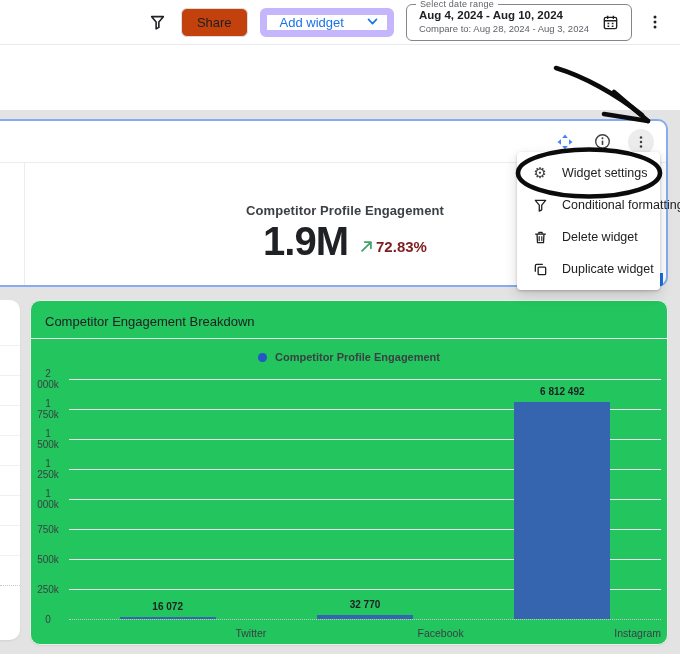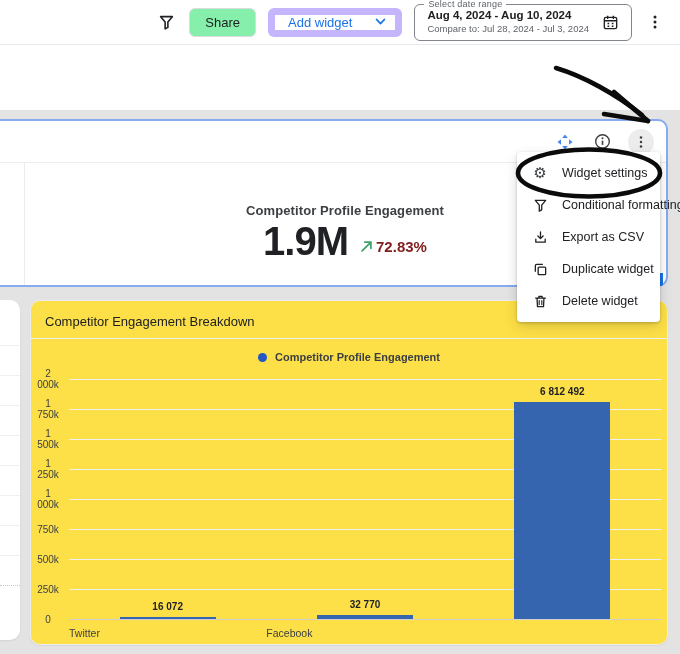--- a/index.html
+++ b/index.html
@@ -12,21 +12,21 @@
   
   .topbar {
     position:absolute; top:0; left:0; width:680px; height:45px;
     background:#fff; border-bottom:1px solid #e8eaed;
     display:flex; align-items:center; justify-content:flex-end; gap:12px;
     padding-right:14px; z-index:30;
   }
   .icon-btn { display:flex; align-items:center; justify-content:center; width:22px; height:22px; cursor:pointer; }
   .btn {
     display:flex; align-items:center; height:29px; border:1px solid #dadce0; border-radius:6px;
-    background:#86efac; font-size:13px; font-weight:500; color:#202124; cursor:pointer;
+    background:#c2410c; font-size:13px; font-weight:500; color:#202124; cursor:pointer;
   }
   .btn.share { padding:0 15px; }
   .split-btn { display:flex; align-items:center; height:29px; border:7px solid #c4b5fd; border-radius:6px; overflow:hidden; }
   .split-btn .main { display:flex; align-items:center; padding:0 13px; font-size:13px; font-weight:500; color:#1a73e8; cursor:pointer; }
   .split-btn .sep { width:1px; background:#dadce0; }
   .split-btn .chev { display:flex; align-items:center; justify-content:center; width:29px; cursor:pointer; }
   .datefield {
     position:relative; display:flex; align-items:center; gap:10px;
     border:1px solid #80868b; border-radius:6px; height:37px; padding:4px 10px 4px 12px; cursor:pointer; background:#fff;
   }
@@ -71,34 +71,34 @@
   .left-widget {
     position:absolute; left:0; top:300px; width:20px; height:340px;
     background:#fff; border-radius:0 10px 10px 0; box-shadow:0 1px 2px rgba(0,0,0,.08); z-index:1;
   }
   .left-widget .gridline { position:absolute; height:0; border-top:1px solid #f0f0f0; }
   .left-widget .gridline.baseline { border-top:1px dotted #c9c9c9; }
 
   
   .chart-widget {
     position:absolute; left:30px; top:300px; width:638px; height:345px;
-    background:#fde047; border-radius:10px; border:1px solid #ececec; box-shadow:0 1px 2px rgba(0,0,0,.06); z-index:1;
+    background:#22c55e; border-radius:10px; border:1px solid #ececec; box-shadow:0 1px 2px rgba(0,0,0,.06); z-index:1;
   }
   .chart-title { padding:13px 14px 0 14px; font-size:13px; font-weight:500; color:#202124; }
   .chart-header-divider { position:absolute; left:0; right:0; top:37px; height:1px; background:#efefef; }
   .chart-legend { position:absolute; left:0; right:0; top:50px; display:flex; align-items:center; justify-content:center; gap:8px; }
   .legend-dot { width:9px; height:9px; border-radius:50%; }
   .legend-label { font-size:11px; font-weight:700; color:#3c4043; }
   .chart-plot { position:absolute; inset:0; }
   .chart-plot .gridline { position:absolute; height:0; border-top:1px solid #efefef; }
   .chart-plot .gridline.baseline { border-top:1px dotted #c9c9c9; }
   .chart-plot .ytick { position:absolute; left:2px; width:30px; text-align:center; font-size:10px; color:#3c4043; transform:translateY(-50%); }
   .chart-plot .bar { position:absolute; }
   .chart-plot .bar-value { position:absolute; text-align:center; font-size:10px; font-weight:700; color:#202124; }
-  .chart-plot .xtick { position:absolute; text-align:left; font-size:10.5px; color:#3c4043; }
+  .chart-plot .xtick { position:absolute; text-align:right; font-size:10.5px; color:#3c4043; }
 
   
   .context-menu {
     position:absolute; left:517px; top:152px; width:143px; padding:5px 0;
     background:#fff; border-radius:4px; z-index:10;
     box-shadow:0 1px 3px rgba(0,0,0,.22), 0 5px 14px rgba(0,0,0,.14);
   }
   .menu-item {
     height:32px; display:flex; align-items:center; gap:14px; padding:0 15px;
     font-size:12.5px; color:#202124; cursor:pointer; white-space:nowrap;
@@ -129,21 +129,21 @@
       <span class="chev">
         <svg width="11" height="8" viewBox="0 0 12 9">
             <path d="M1.5 1.5 L6 6.3 L10.5 1.5" fill="none" stroke="#1a73e8" stroke-width="1.8" stroke-linecap="round" stroke-linejoin="round"></path>
           </svg>
       </span>
     </div>
     <div class="datefield">
       <span class="legend">Select date range</span>
       <span>
         <div class="main-range">Aug 4, 2024 - Aug 10, 2024</div>
-        <div class="compare">Compare to: Jul 28, 2024 - Jul 3, 2024</div>
+        <div class="compare">Compare to: Aug 28, 2024 - Aug 3, 2024</div>
       </span>
       <span class="icon-btn">
         <svg width="17" height="17" viewBox="0 0 16 16" fill="none" stroke="#202124" stroke-width="1.3">
           <rect x="2.2" y="3.2" width="11.6" height="10.6" rx="1.5"></rect>
           <path d="M2.2 6.4 h11.6 M5.3 1.6 v3 M10.7 1.6 v3"></path>
           <path d="M5.2 9 h1.6 M9.2 9 h1.6 M5.2 11.5 h1.6 M9.2 11.5 h1.6" stroke-width="1.4"></path>
         </svg>
       </span>
     </div>
     <div class="icon-btn">
@@ -240,20 +240,21 @@
         <div class="gridline baseline" style="top: 318px; left: 38px; width: 592px;"></div>
         <div class="ytick" style="top: 318px; width: 30px;">0</div>
         <div class="bar" style="left: 88.6667px; top: 316px; width: 96px; height: 2px; background: rgb(53, 101, 174);"></div>
         <div class="bar-value" style="left: 38px; width: 197.333px; top: 300px;">16 072</div>
         <div class="xtick" style="left: 38px; width: 197.333px; top: 326px;">Twitter</div>
         <div class="bar" style="left: 286px; top: 314px; width: 96px; height: 4px; background: rgb(53, 101, 174);"></div>
         <div class="bar-value" style="left: 235.333px; width: 197.333px; top: 298px;">32 770</div>
         <div class="xtick" style="left: 235.333px; width: 197.333px; top: 326px;">Facebook</div>
         <div class="bar" style="left: 483.333px; top: 101px; width: 96px; height: 217px; background: rgb(53, 101, 174);"></div>
         <div class="bar-value" style="left: 432.667px; width: 197.333px; top: 85px;">6 812 492</div>
+        <div class="xtick" style="left: 432.667px; width: 197.333px; top: 326px;">Instagram</div>
       </div>
   </div>
 
   <div class="context-menu">
     <div class="menu-item">
       <span class="mi-icon">
           <span class="gear-glyph">⚙</span>
         </span>
       <span>Widget settings</span>
     </div>
@@ -261,43 +262,34 @@
       <span class="mi-icon">
         <svg width="15" height="15" viewBox="0 0 16 16">
             <path d="M2.5 2.5 h11 l-4.2 5.1 v5 l-2.6 1.4 v-6.4 z" fill="none" stroke="#202124" stroke-width="1.4" stroke-linejoin="round"></path>
           </svg>
       </span>
       <span>Conditional formatting</span>
     </div>
     <div class="menu-item">
       <span class="mi-icon">
         <svg width="15" height="15" viewBox="0 0 16 16" fill="none" stroke="#202124" stroke-width="1.4" stroke-linecap="round" stroke-linejoin="round">
-            <path d="M8 2 v7 M5.2 6.4 L8 9.2 L10.8 6.4"></path>
-            <path d="M3 9.8 v3.2 h10 v-3.2"></path>
-          </svg>
-      </span>
-      <span>Export as CSV</span>
+            <path d="M2.8 4.3 h10.4 M6.3 4.3 v-1.8 h3.4 v1.8 M4.3 4.3 l.5 9.2 h6.4 l.5-9.2"></path>
+            <path d="M6.6 7 v4.3 M9.4 7 v4.3" stroke-width="1.2"></path>
+          </svg>
+      </span>
+      <span>Delete widget</span>
     </div>
     <div class="menu-item">
       <span class="mi-icon">
         <svg width="15" height="15" viewBox="0 0 16 16" fill="none" stroke="#202124" stroke-width="1.4" stroke-linejoin="round">
             <rect x="5.5" y="5.5" width="8" height="8" rx="1"></rect>
             <path d="M10.5 2.5 h-6.5 a1.5 1.5 0 0 0 -1.5 1.5 v6.5"></path>
           </svg>
       </span>
       <span>Duplicate widget</span>
-    </div>
-    <div class="menu-item">
-      <span class="mi-icon">
-        <svg width="15" height="15" viewBox="0 0 16 16" fill="none" stroke="#202124" stroke-width="1.4" stroke-linecap="round" stroke-linejoin="round">
-            <path d="M2.8 4.3 h10.4 M6.3 4.3 v-1.8 h3.4 v1.8 M4.3 4.3 l.5 9.2 h6.4 l.5-9.2"></path>
-            <path d="M6.6 7 v4.3 M9.4 7 v4.3" stroke-width="1.2"></path>
-          </svg>
-      </span>
-      <span>Delete widget</span>
     </div>
   </div>
 
   <svg class="annotation" style="left:538px; top:54px; width:132px; height:84px;" viewBox="0 0 132 84">
     <path d="M18 14 C 45 22, 78 40, 104 61" fill="none" stroke="#0b0b0b" stroke-width="4.6" stroke-linecap="round"></path>
     <path d="M76 38 L110 67" fill="none" stroke="#0b0b0b" stroke-width="4.6" stroke-linecap="round"></path>
     <path d="M66 60 L110 67" fill="none" stroke="#0b0b0b" stroke-width="4.6" stroke-linecap="round"></path>
   </svg>
   <svg class="annotation" style="left:512px; top:144px; width:156px; height:60px;" viewBox="0 0 156 60">
     <ellipse cx="77" cy="29" rx="71" ry="23.5" fill="none" stroke="#0b0b0b" stroke-width="4.6"></ellipse>

